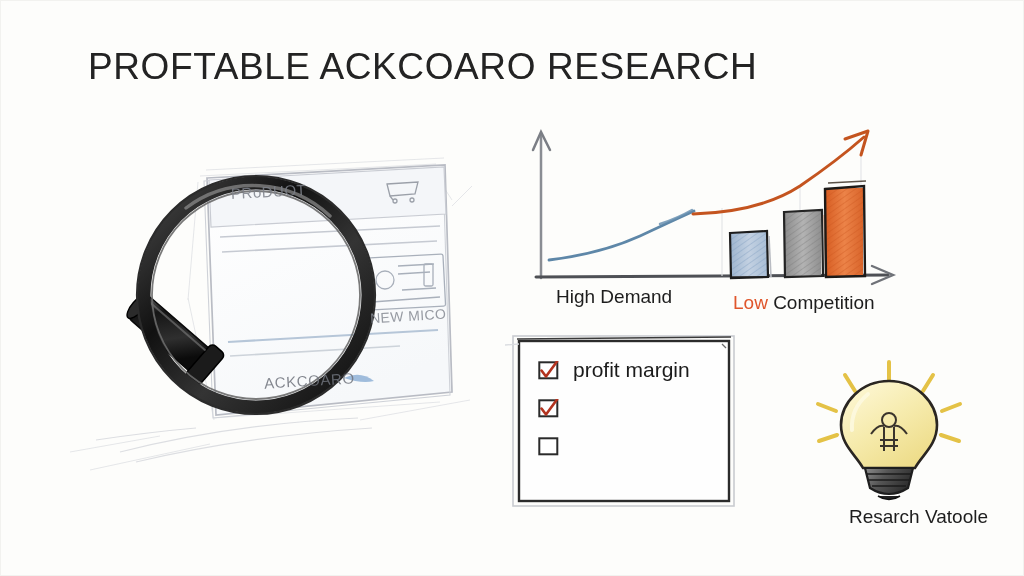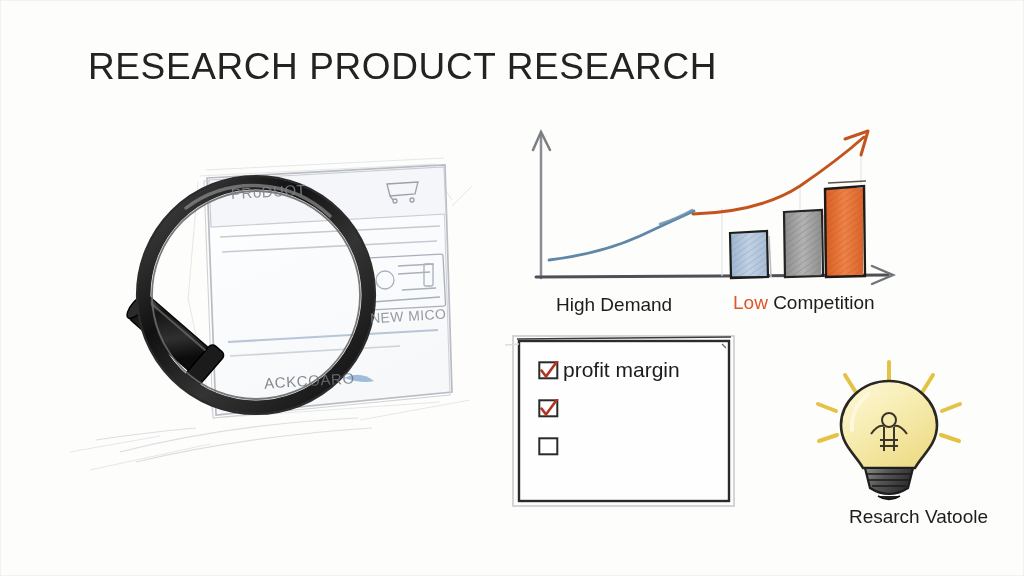--- a/index.html
+++ b/index.html
@@ -40,38 +40,38 @@
   .svglayer{ position:absolute; left:0; top:0; width:1024px; height:576px; }
 
   
   .axis-label{
     position:absolute;
     font-size:19px;
     color:#1d1d1d;
     white-space:nowrap;
     font-family:"Liberation Sans", sans-serif;
   }
-  #lbl-high-demand{ left:556px; top:294px;text-align:center; }
+  #lbl-high-demand{ left:556px; top:286px;text-align:center; }
   #lbl-low-competition{ left:733px; top:292px; }
   #lbl-low-competition .accent{ color:#e0562c; }
 
   
   #checklist{
     position:absolute;
     left:516px; top:338px;
     width:216px; height:164px;
   }
   #checklist-rows{
     position:absolute;
     left:22px; top:16px;
     display:flex; flex-direction:column;
     gap:6px;
   }
   .check-row{
-    display:flex; align-items:center; gap:4px;
+    display:flex; align-items:center; gap:14px;
     height:32px;
     justify-content:space-between;
   }
   .check-box{
     position:relative;
     width:21px; height:19px;
     flex:0 0 auto;
   }
   .check-label{
     font-size:21px;
@@ -120,21 +120,21 @@
     transform:rotate(-3.4deg);
     letter-spacing:.6px;
     color:#6f737c;
   }
 </style>
 </head>
 <body>
 
 <div id="stage">
 
-  <div id="title">RESEARCH PRODUCT RESEARCH</div>
+  <div id="title">PROFTABLE ACKCOARO RESEARCH</div>
 
   <svg class="svglayer" viewBox="0 0 1024 576" xmlns="http://www.w3.org/2000/svg">
     <defs>
       <linearGradient id="lensGrad" x1="0" y1="0" x2="0.7" y2="1">
         <stop offset="0%" stop-color="#f6fafd"></stop>
         <stop offset="55%" stop-color="#e6eef6"></stop>
         <stop offset="100%" stop-color="#dbe7f2"></stop>
       </linearGradient>
       <linearGradient id="rimGrad" x1="0" y1="0" x2="1" y2="1">
         <stop offset="0%" stop-color="#4a4a4a"></stop>

